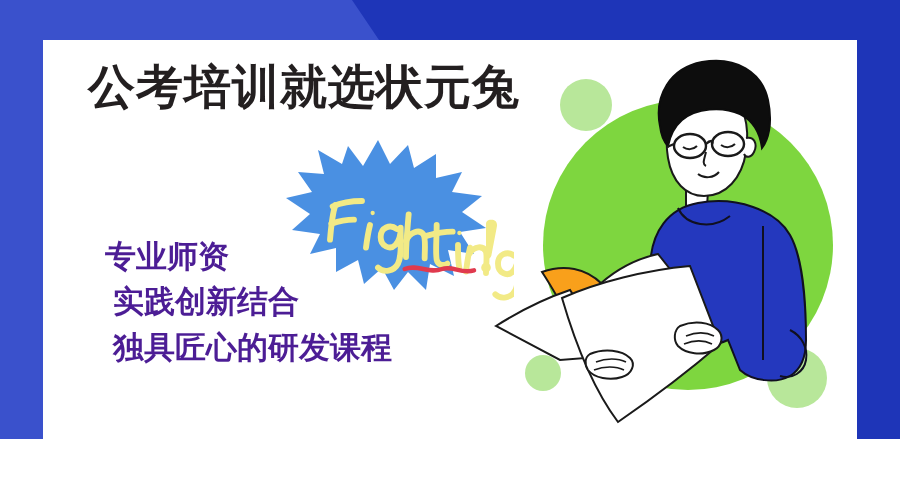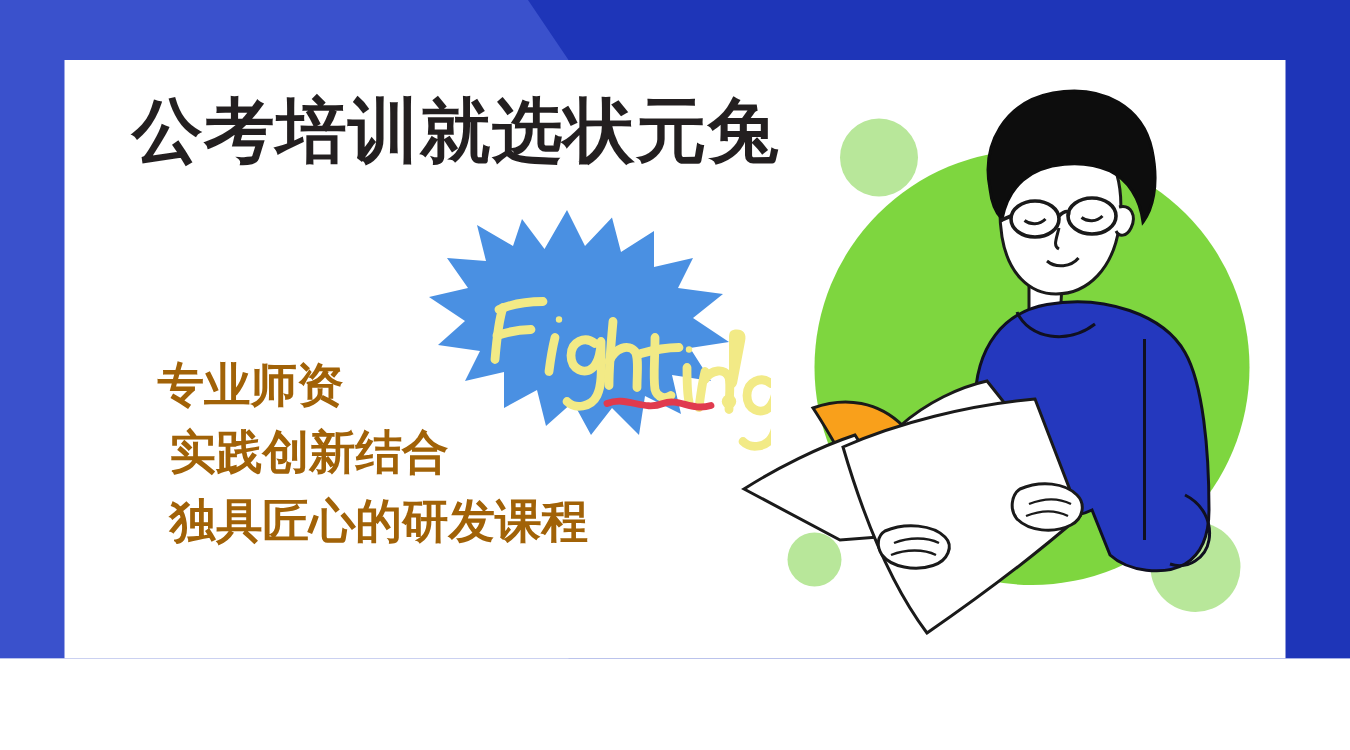--- a/index.html
+++ b/index.html
@@ -52,21 +52,21 @@
     color: #231f20;
     white-space: nowrap;
     line-height: 1.15;
   }
   .bullets {
     position: absolute;
     left: 62px;
     top: 194px;
     font-size: 31px;
     font-weight: 700;
-    color: #a16207;
+    color: #4c1d95;
     line-height: 1.46;
     white-space: nowrap;
   }
   .bullets div { margin: 0; }
   .bullets div.indent-0 { margin-left: 0px; }
   .bullets div.indent-1 { margin-left: 8px; }
 
   
   .burst {
     position: absolute;

